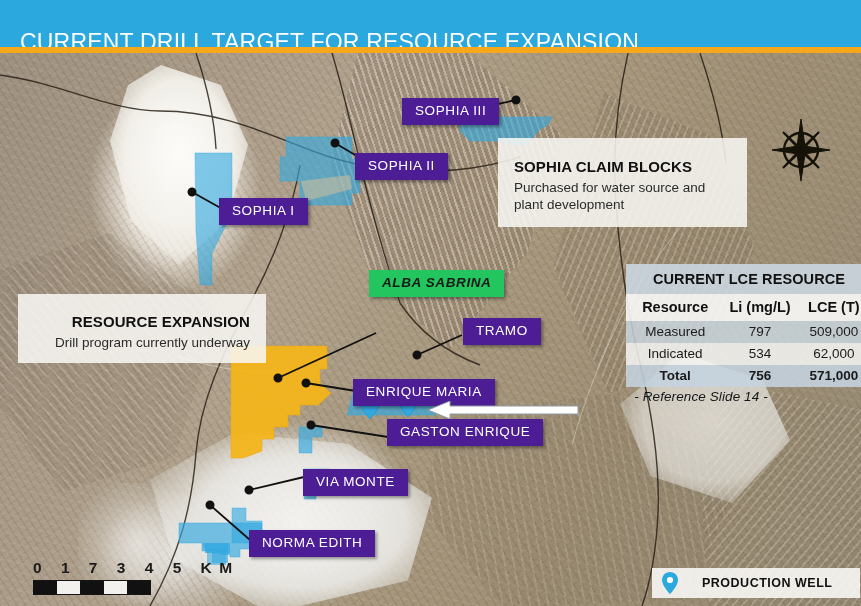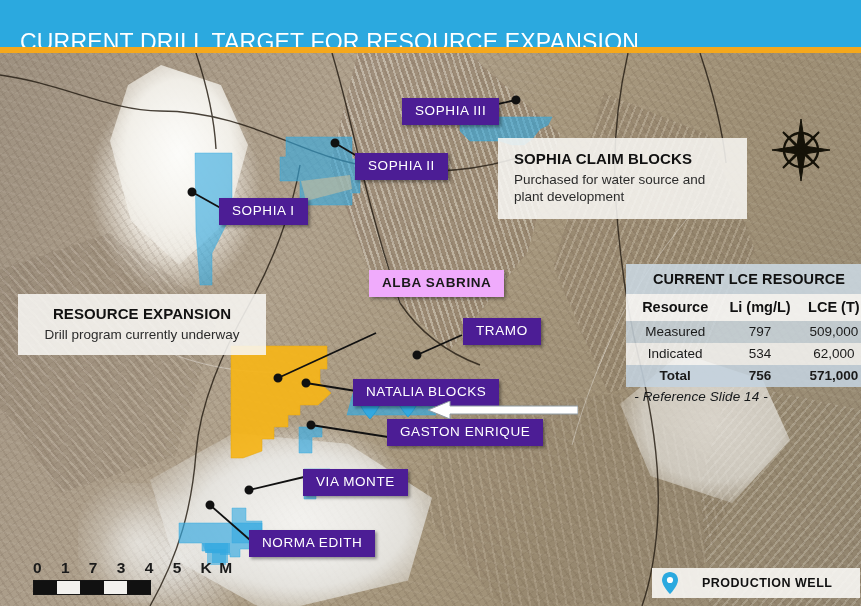--- a/index.html
+++ b/index.html
@@ -126,40 +126,40 @@
     color:#ffffff;
     font-size:13.5px;
     font-weight:400;
     letter-spacing:.6px;
     padding:6px 13px 7px 13px;
     white-space:nowrap;
     box-shadow:2px 2px 3px rgba(0,0,0,.38);
     z-index:40;
     line-height:1;
   }
-  .chip.gold{background:#f0abfc;color:#1a1a1a;font-weight:700;}
+  .chip.gold{background:#22c55e;color:#1a1a1a;font-weight:700;font-style:italic;}
 
   
   #leaders{position:absolute;left:0;top:0;width:861px;height:553px;pointer-events:none;z-index:35;}
 
   
   .callout{
     position:absolute;
     background:rgba(248,247,244,.87);
     padding:12px 16px 13px 16px;
     z-index:45;
   }
   .callout .c-title{
     font-size:15px;font-weight:700;color:#111111;letter-spacing:.1px;
-    margin:0 0 2px 0;line-height:1.25;
+    margin:8px 0 2px 0;line-height:1.25;
   }
   .callout .c-body{
     font-size:13.5px;color:#2b2b2b;line-height:1.28;font-weight:400;margin:0;
   }
-  #callout-resource{left:18px;top:294px;width:216px;text-align:center;padding:11px 16px 12px 16px;}
+  #callout-resource{left:18px;top:294px;width:216px;text-align:right;padding:11px 16px 12px 16px;}
   #callout-sophia{left:498px;top:138px;width:217px;text-align:left;padding:12px 16px 14px 16px;}
 
   
   #res-table{
     position:absolute;left:578px;top:264px;width:246px;
     z-index:46;
     font-size:13px;
     margin-left:48px;
   }
   #res-table .rt-title{
@@ -338,21 +338,21 @@
     <svg id="white-arrow" viewBox="0 0 150 18">
       <polygon points="0,9 22,0 22,5 150,5 150,13 22,13 22,18" fill="#ffffff" stroke="#8e9aa2" stroke-width="1"></polygon>
     </svg>
   </div>
 
   <div class="chip" style="left:402px;top:98px;">SOPHIA III</div>
   <div class="chip" style="left:355px;top:153px;">SOPHIA II</div>
   <div class="chip" style="left:219px;top:198px;">SOPHIA I</div>
   <div class="chip gold" style="left:369px;top:270px;">ALBA SABRINA</div>
   <div class="chip" style="left:463px;top:318px;">TRAMO</div>
-  <div class="chip" style="left:353px;top:379px;">NATALIA BLOCKS</div>
+  <div class="chip" style="left:353px;top:379px;">ENRIQUE MARIA</div>
   <div class="chip" style="left:303px;top:469px;">VIA MONTE</div>
   <div class="chip" style="left:387px;top:419px;">GASTON ENRIQUE</div>
   <div class="chip" style="left:249px;top:530px;">NORMA EDITH</div>
 
   <div class="callout" id="callout-resource">
     <p class="c-title">RESOURCE EXPANSION</p>
     <p class="c-body">Drill program currently underway</p>
   </div>
 
   <div class="callout" id="callout-sophia">

